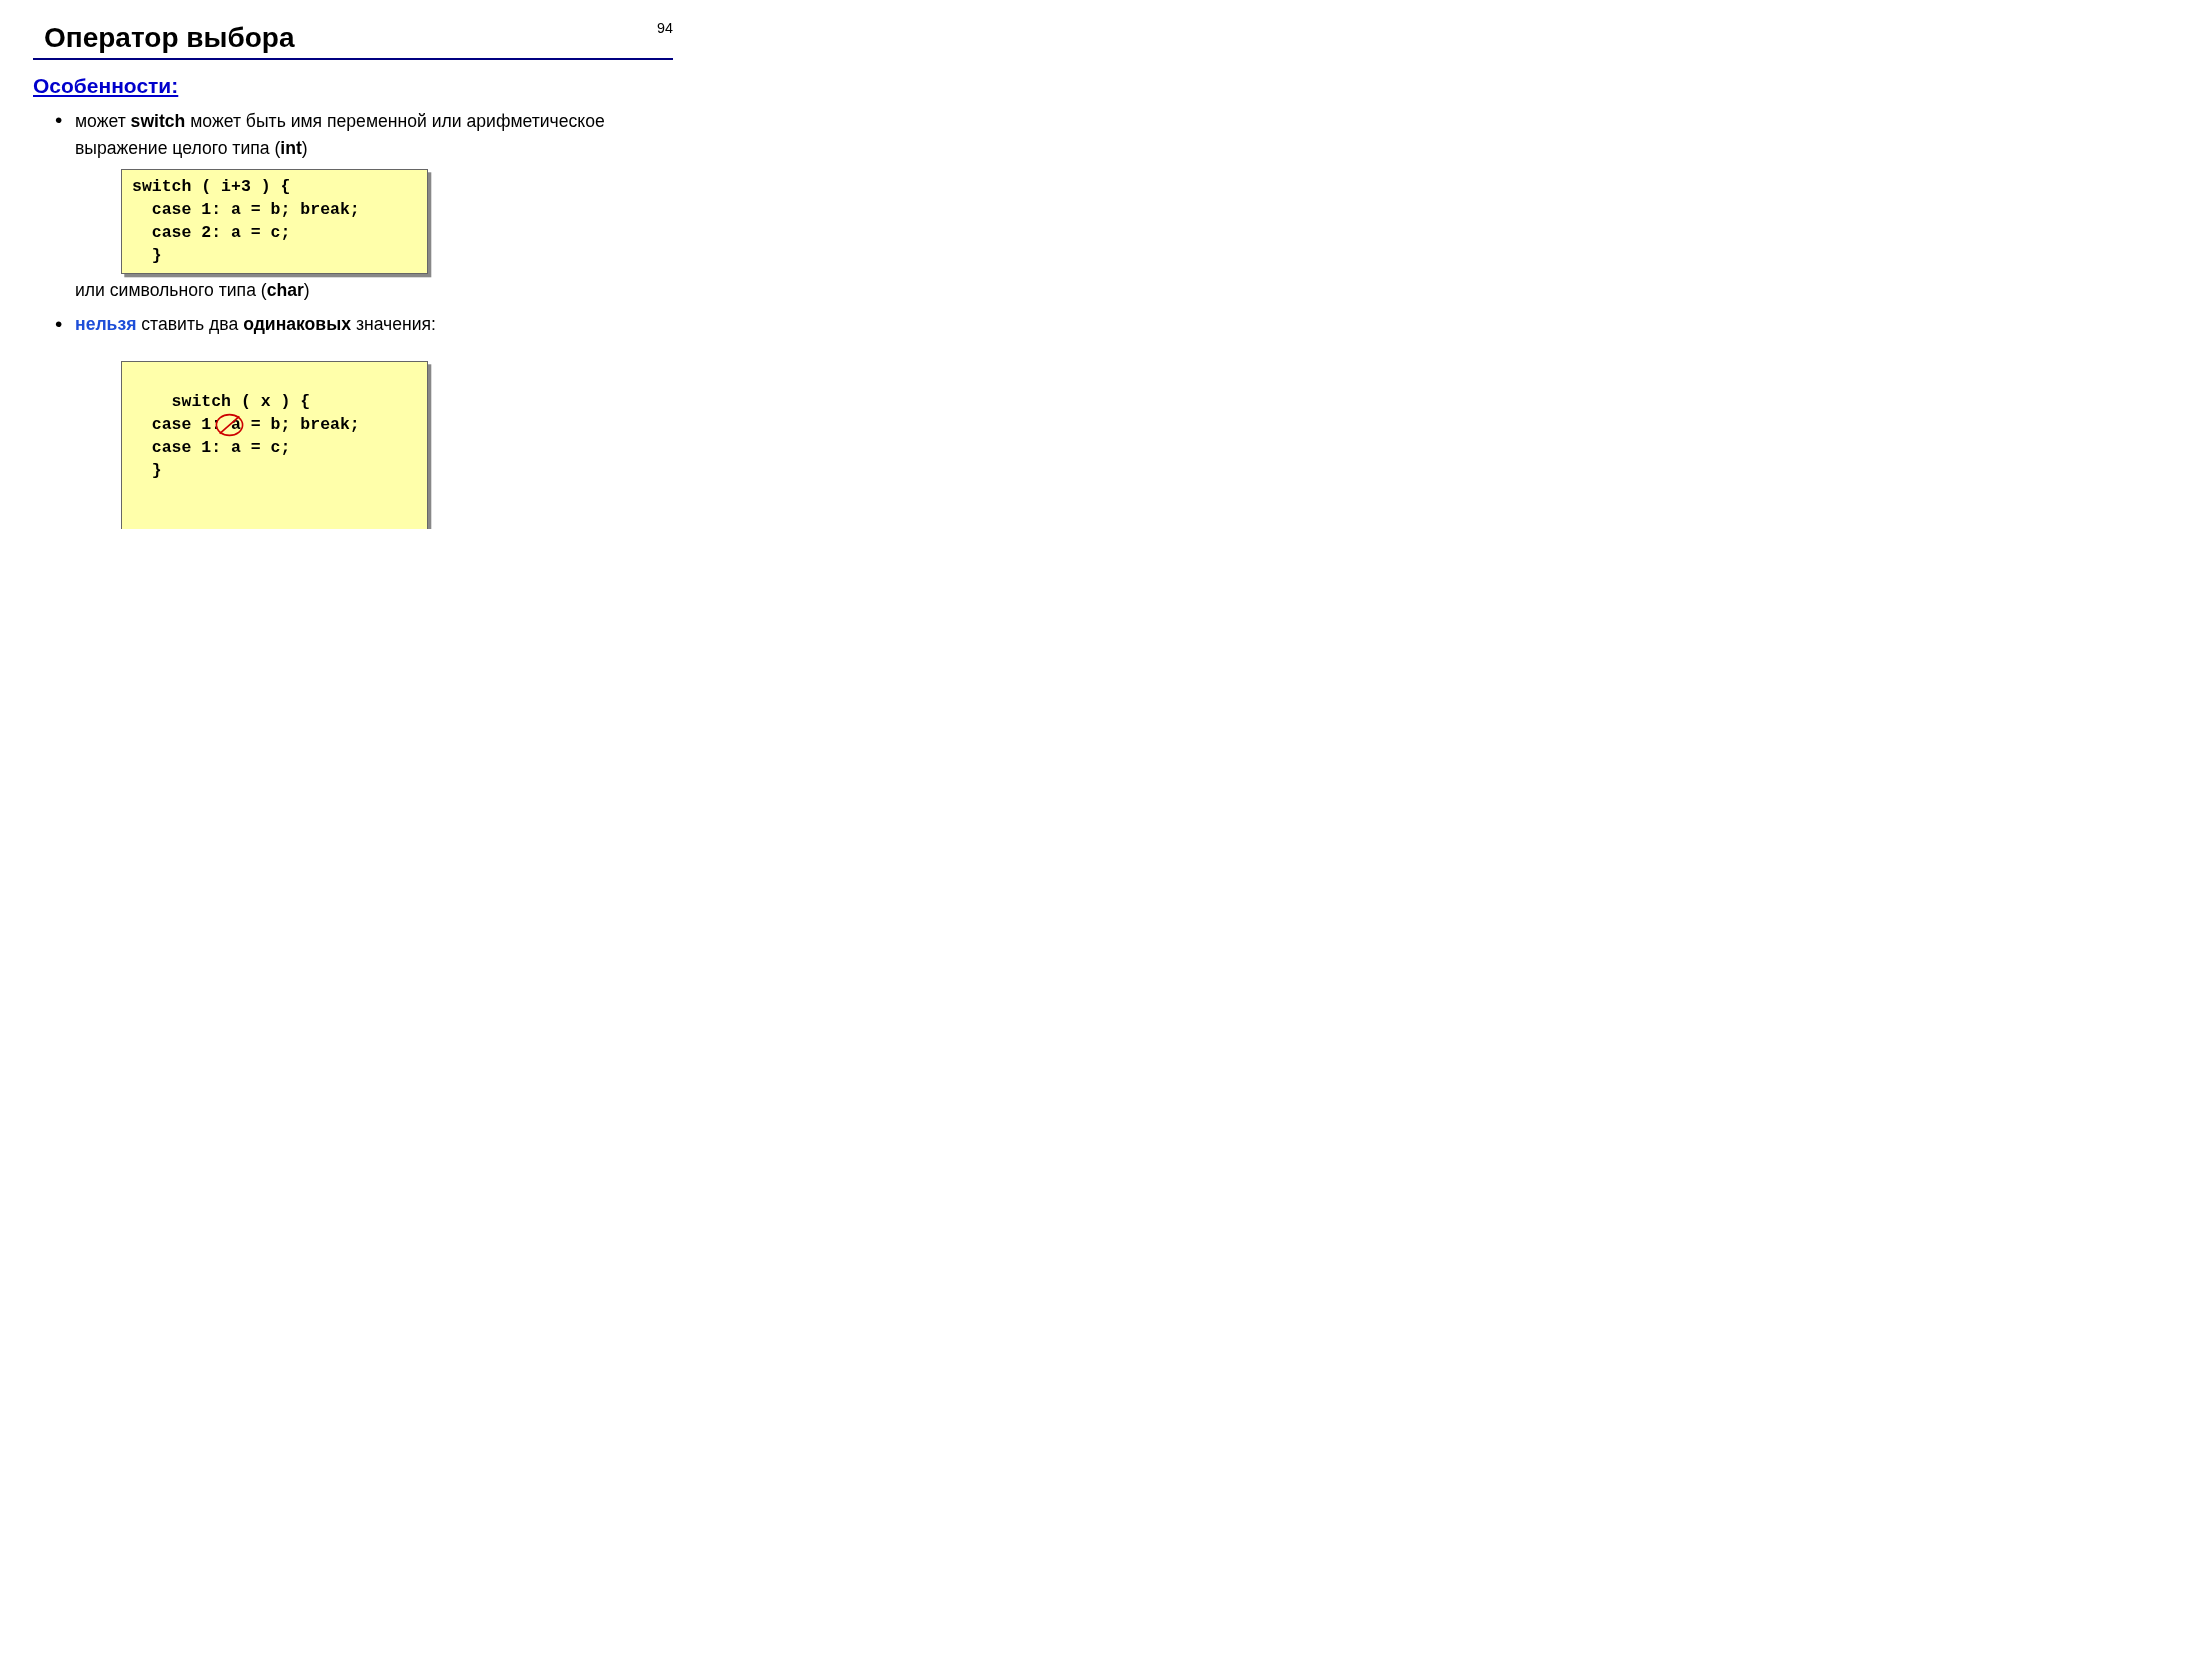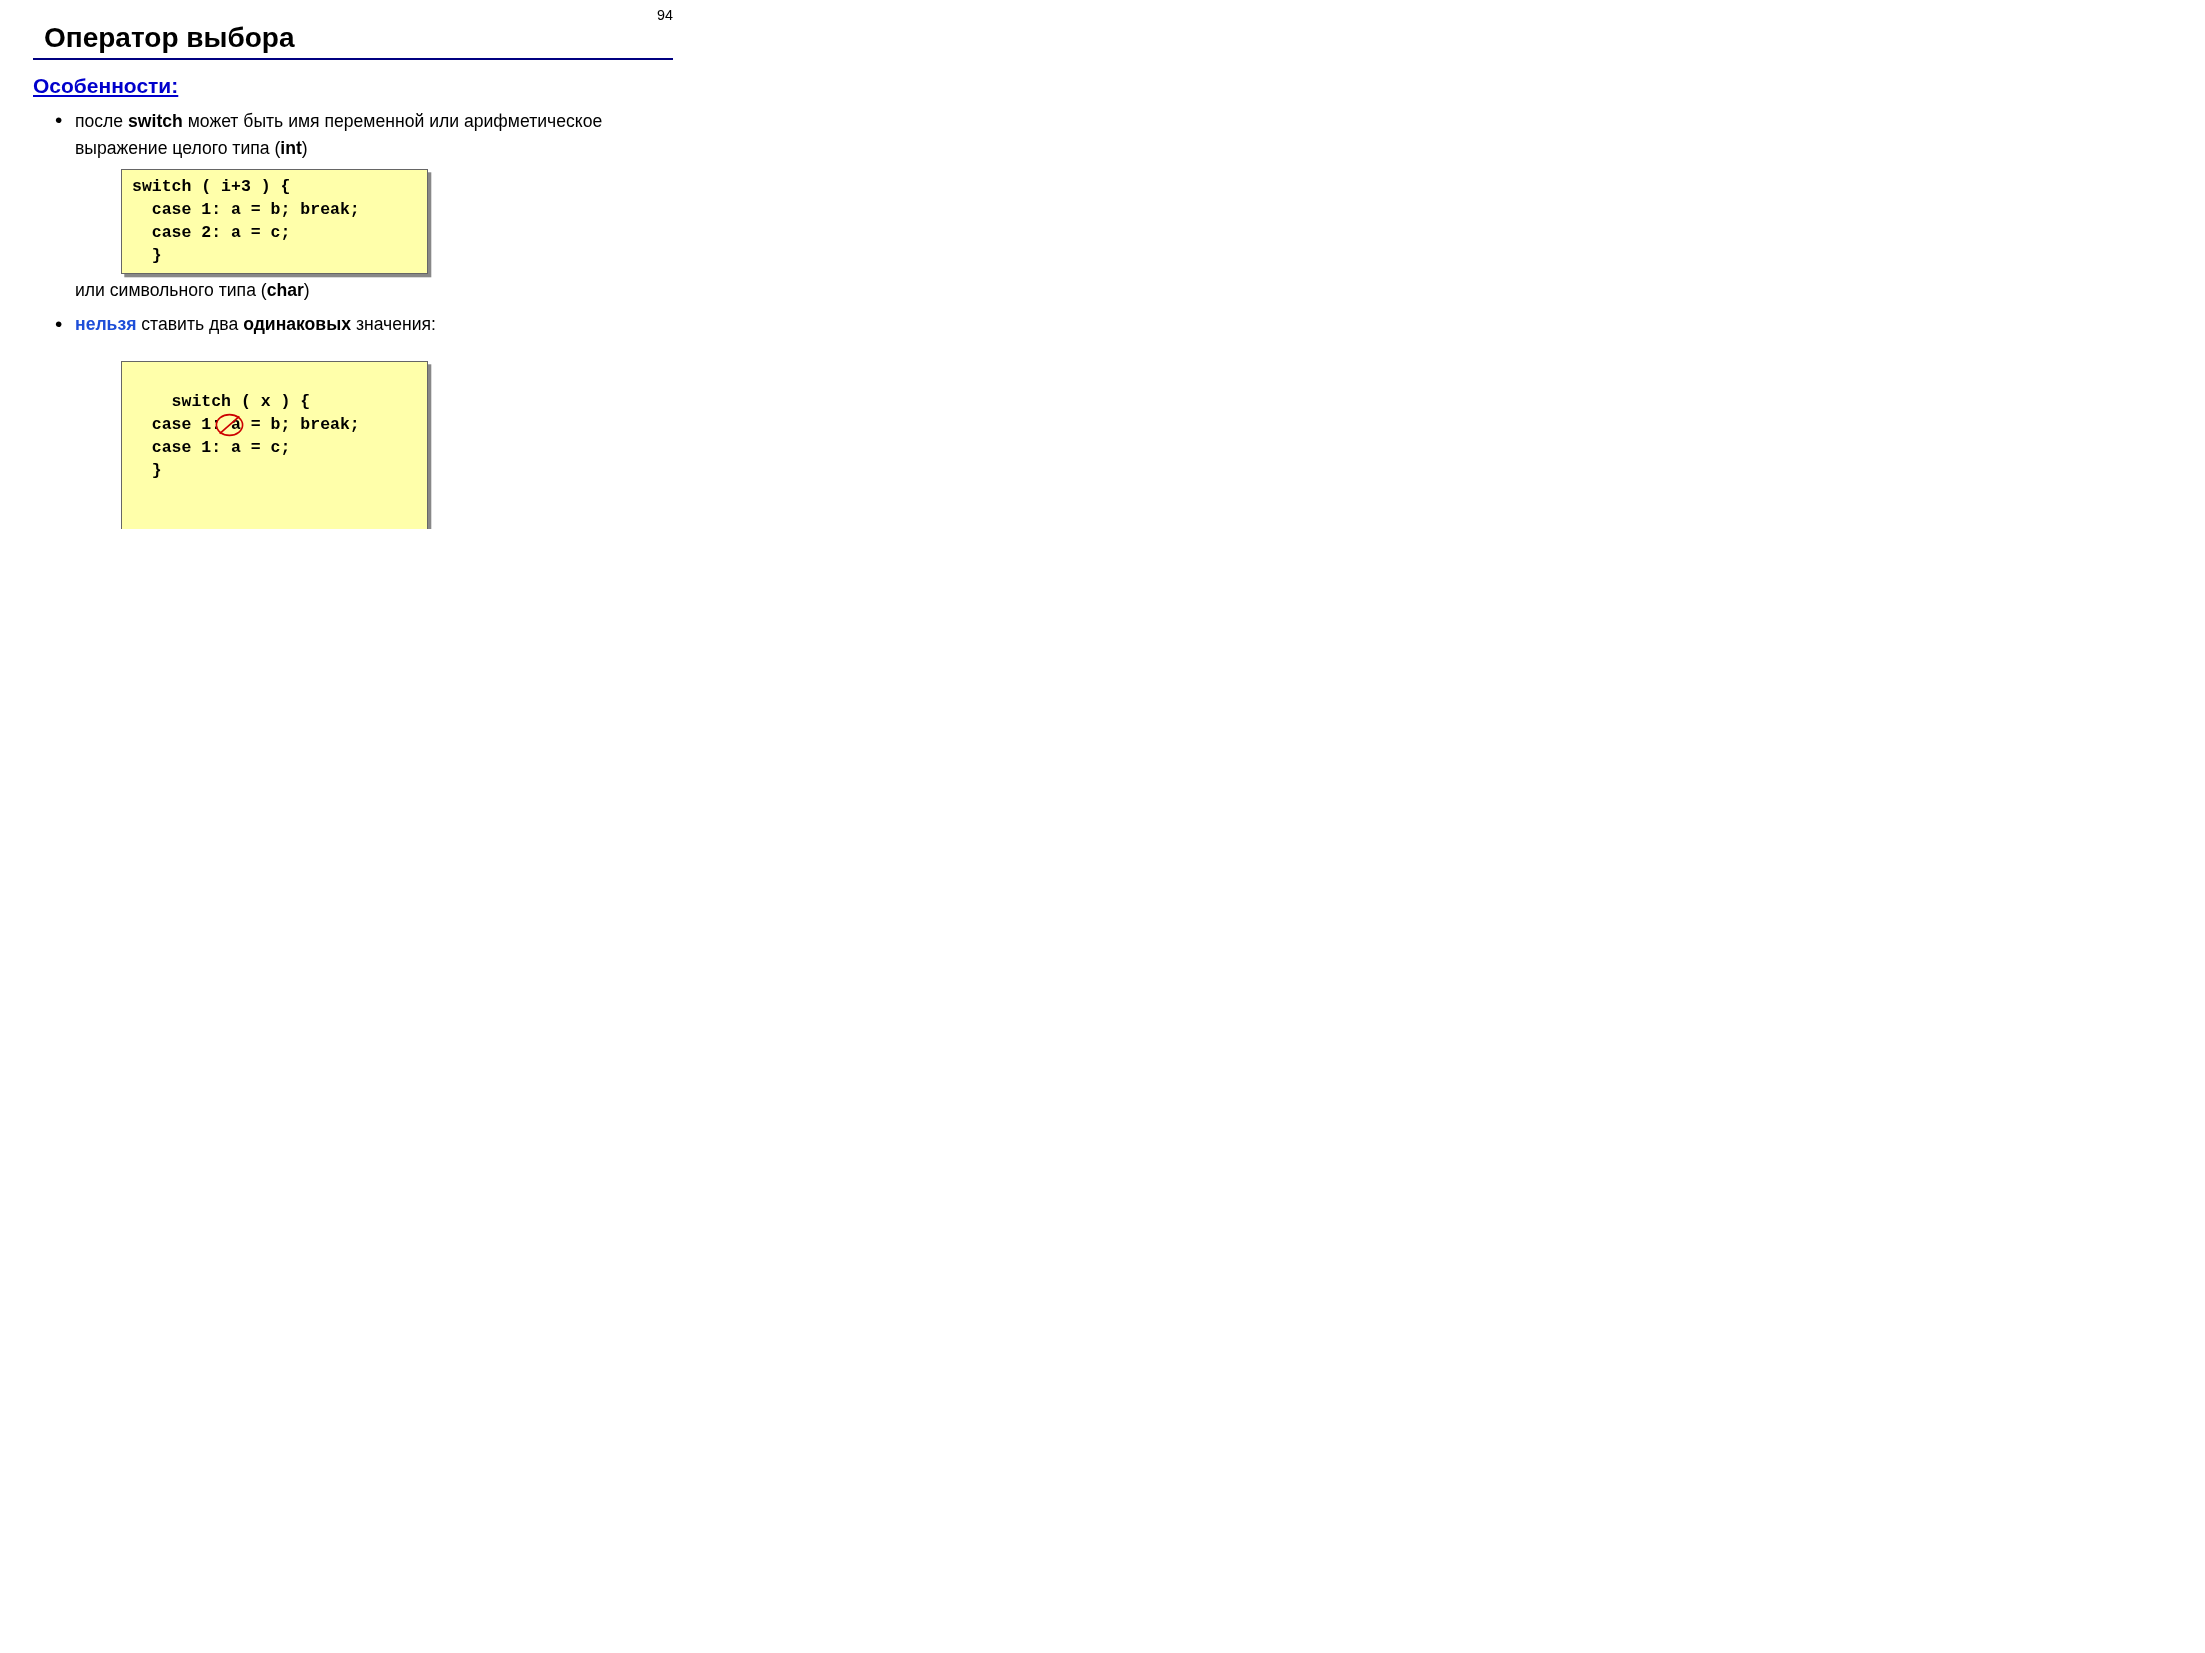--- a/index.html
+++ b/index.html
@@ -11,21 +11,21 @@
   .slide {
     width: 706px;
     height: 529px;
     position: relative;
     box-sizing: border-box;
     padding: 11px 33px 22px 33px;
     background: #fff;
   }
   .page-num {
     position: absolute;
-    top: 7px;
+    top: 20px;
     right: 33px;
     font-size: 14.3px;
     color: #000;
   }
   .title {
     font-size: 28px;
     font-weight: bold;
     color: #000;
     margin: 11px 0 4.4px 11px;
   }
@@ -104,21 +104,21 @@
 
   <div class="page-num">94</div>
 
   <div class="title">Оператор выбора</div>
   <hr class="rule">
 
   <div class="subhead">Особенности:</div>
 
   <ul class="bullets">
     <li>
-      <span>после </span><span class="mono">switch</span><span> может быть имя переменной или арифметическое выражение целого типа (</span><span class="mono">int</span><span>)</span>
+      <span>может </span><span class="mono">switch</span><span> может быть имя переменной или арифметическое выражение целого типа (</span><span class="mono">int</span><span>)</span>
     </li>
   </ul>
 
   <div class="codebox">switch ( i+3 ) {
   case 1: a = b; break;
   case 2: a = c;
   }</div>
 
   <div class="continuation">
     <span>или символьного типа (</span><span class="mono">char</span><span>)</span>

